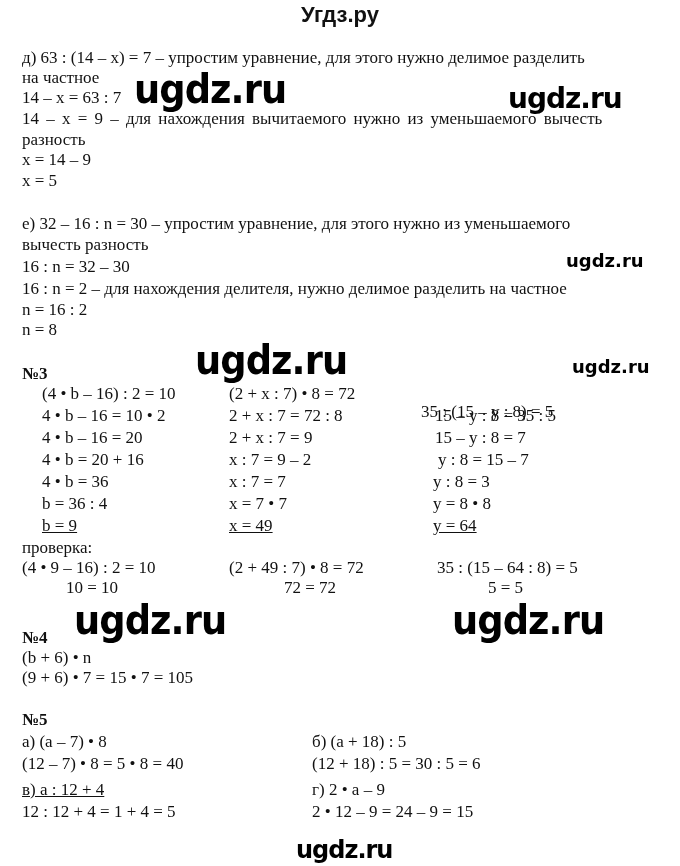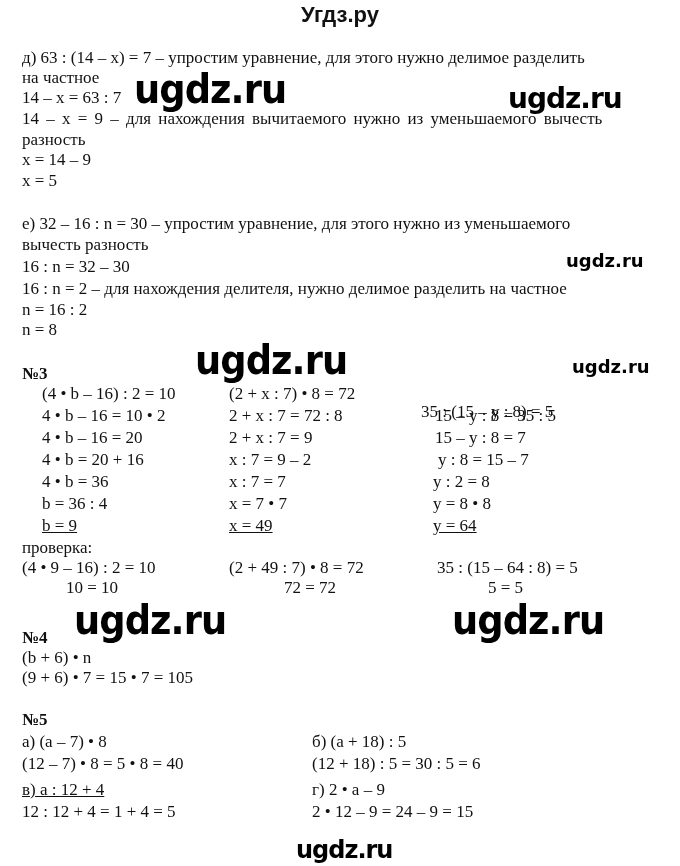--- a/index.html
+++ b/index.html
@@ -62,21 +62,21 @@
     <div class="ln" style="top:472px;left:229px;">x : 7 = 7</div>
     <div class="ln" style="top:494px;left:229px;">x = 7 • 7</div>
     <div class="ln u" style="top:516px;left:229px;">x = 49</div>
   </div>
 
   <div>
     <div class="ln" style="top:384px;left:421px;margin-top:18px;">35 : (15 – y : 8) = 5</div>
     <div class="ln" style="top:406px;left:435px;">15 – y : 8 = 35 : 5</div>
     <div class="ln" style="top:428px;left:435px;">15 – y : 8 = 7</div>
     <div class="ln" style="top:450px;left:438px;">y : 8 = 15 – 7</div>
-    <div class="ln" style="top:472px;left:433px;">y : 2 = 8</div>
+    <div class="ln" style="top:472px;left:433px;">y : 8 = 3</div>
     <div class="ln" style="top:494px;left:433px;">y = 8 • 8</div>
     <div class="ln u" style="top:516px;left:433px;">y = 64</div>
   </div>
 
   <div class="ln" style="top:538px;left:22px;">проверка:</div>
   <div class="ln" style="top:558px;left:22px;">(4 • 9 – 16) : 2 = 10</div>
   <div class="ln" style="top:578px;left:66px;">10 = 10</div>
   <div class="ln" style="top:558px;left:229px;">(2 + 49 : 7) • 8 = 72</div>
   <div class="ln" style="top:578px;left:272px;margin-left:12px;">72 = 72</div>
   <div class="ln" style="top:558px;left:437px;">35 : (15 – 64 : 8) = 5</div>

